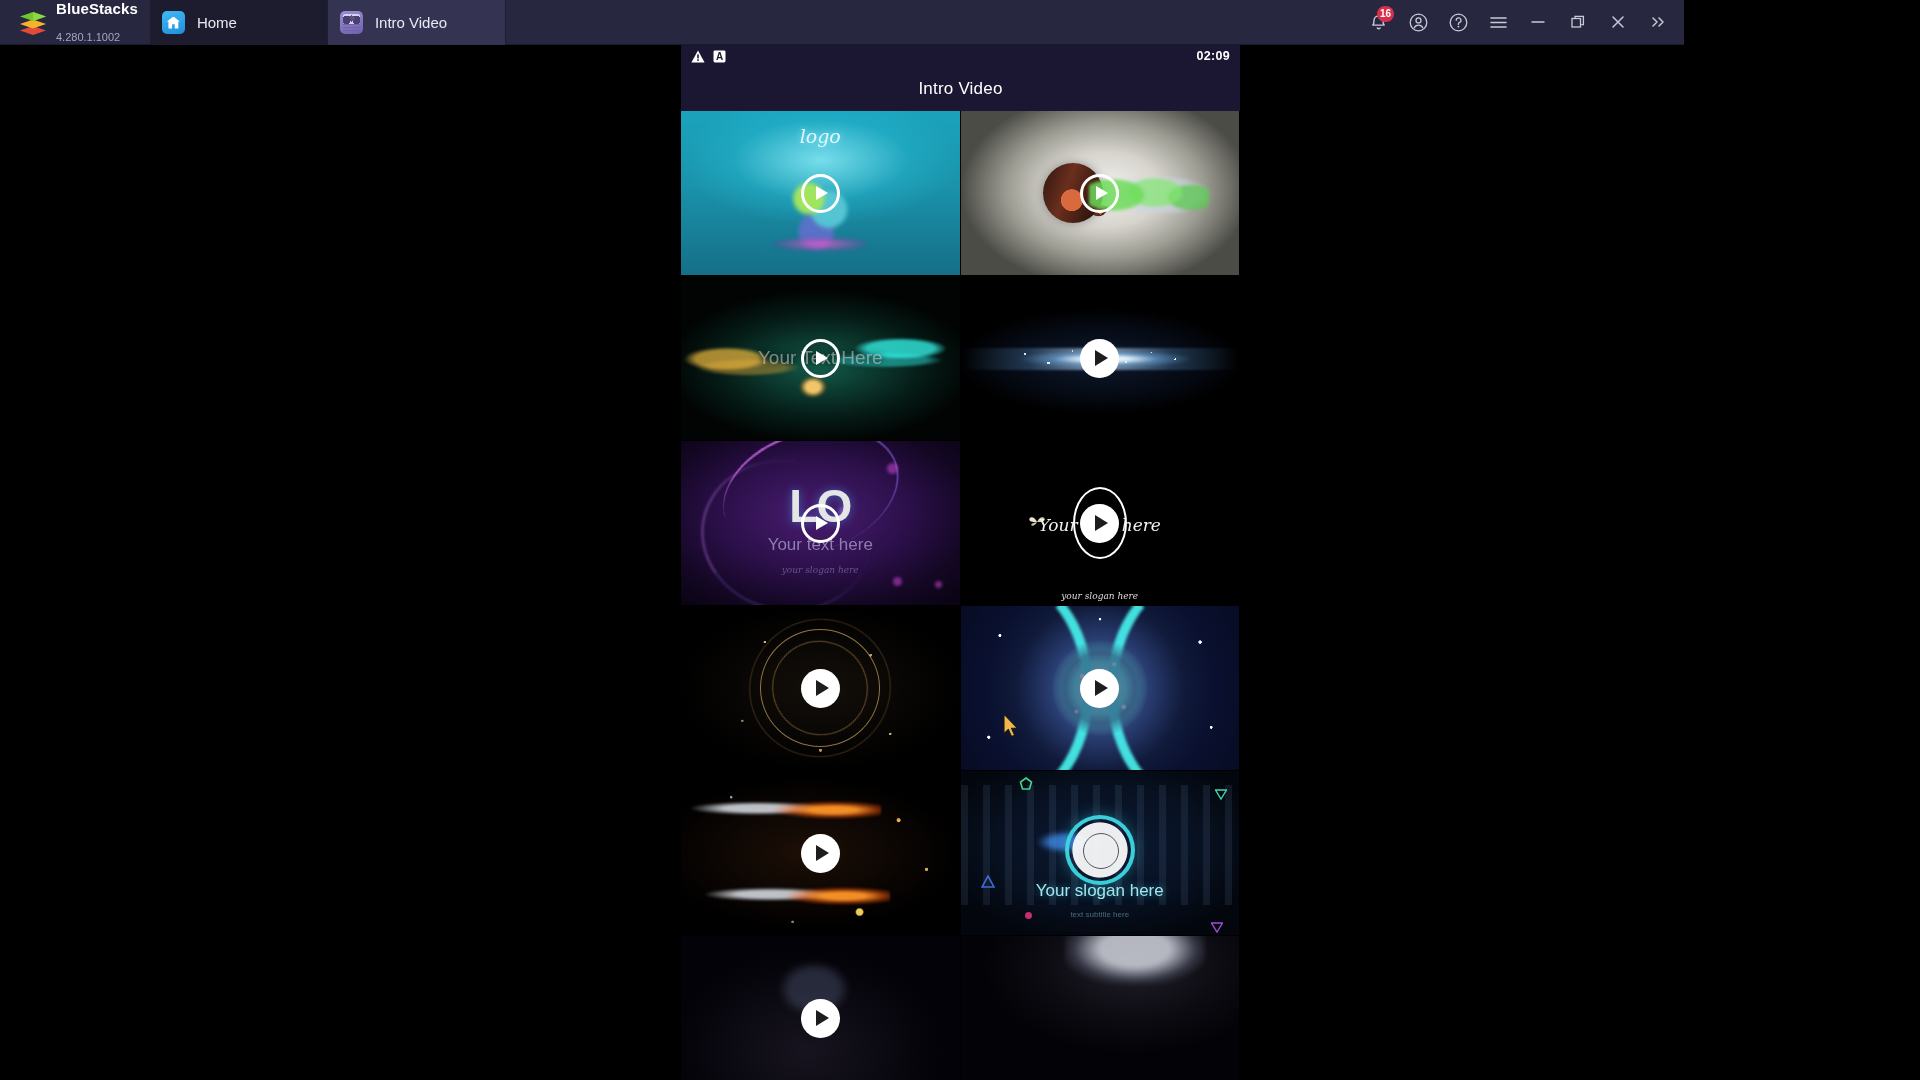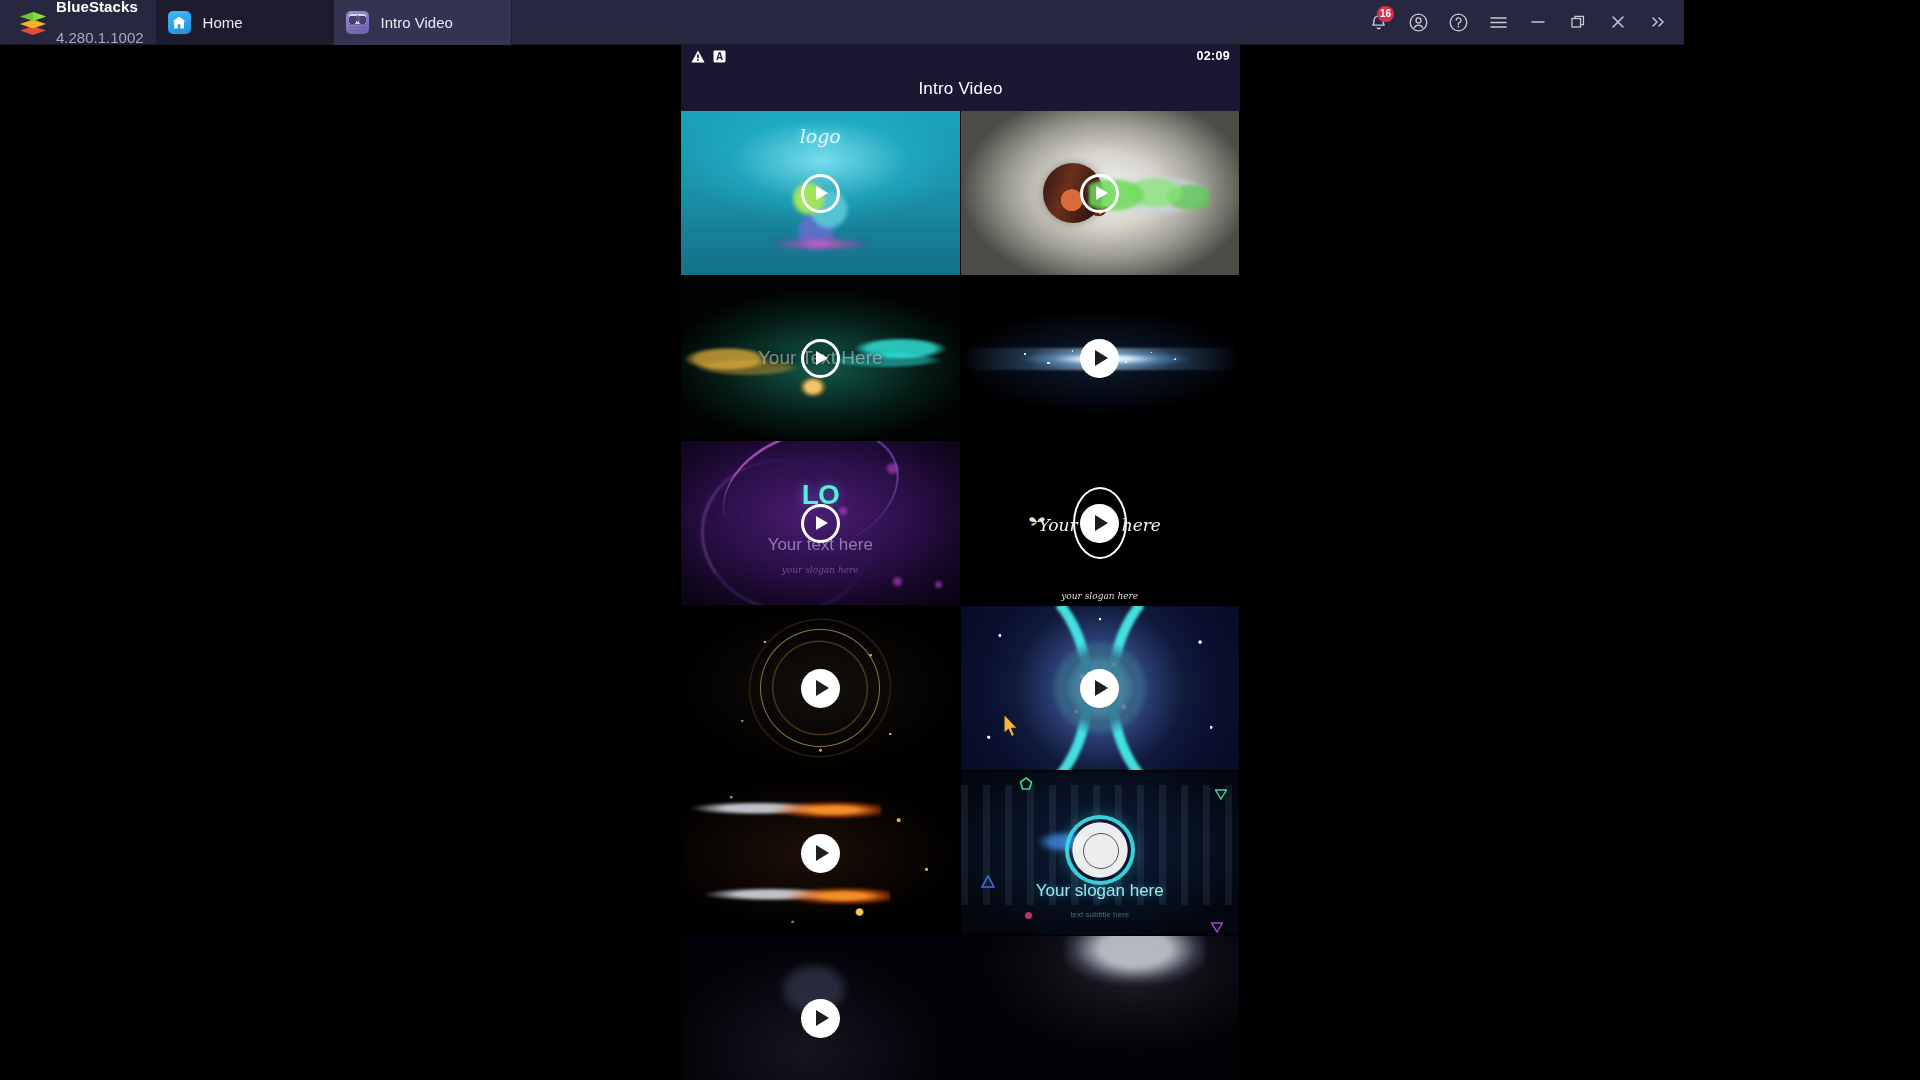--- a/index.html
+++ b/index.html
@@ -22,21 +22,21 @@
   }
   #brand {
     display: flex; align-items: center;
     padding: 0 12px 0 10px;
     gap: 8px;
     min-width: 128px;
   }
   #brand-logo { width: 30px; height: 26px; position: relative; flex: none; }
   #brand-text { display: flex; flex-direction: column; justify-content: center; line-height: 1; }
   #brand-name { color: #ffffff; font-size: 15px; font-weight: bold; letter-spacing: .1px; }
-  #brand-version { color: #a6a6bd; font-size: 15px; margin-top: 16px; }
+  #brand-version { color: #a6a6bd; font-size: 11px; margin-top: 16px; }
 
   .apptab {
     display: flex; align-items: center;
     width: 178px; height: 45px;
     padding: 0 6px 0 12px;
     gap: 12px;
     position: relative;
     cursor: pointer;
     border-right: 1px solid #1e1e33;
   }
@@ -270,21 +270,21 @@
   }
   .art-purple-logo .swoosh2{
     position:absolute; left:20px; top:20px; width:170px; height:150px;
     border-radius:50%;
     border-left: 2px solid rgba(190,120,235,.45);
     border-bottom: 2px solid rgba(120,90,220,.35);
     transform: rotate(12deg);
     filter: blur(.8px);
   }
   .art-purple-logo .bok{ position:absolute; border-radius:50%; background:rgba(205,70,215,.55); filter:blur(1.4px); }
-  .logo-lo { color:#5eead4; font-weight:bold; font-size:28px; letter-spacing:-1px; text-shadow:0 0 10px rgba(60,150,230,.6); }
+  .logo-lo { color:#e5e5e5; font-weight:bold; font-size:46px; letter-spacing:-1px; text-shadow:0 0 10px rgba(60,150,230,.6); }
   .cap-ytxt-p { color: rgba(190,180,225,.65); font-size: 17px; }
   .cap-slogan-p { color: rgba(165,150,205,.5); font-size: 9px; font-family:"DejaVu Serif", serif; font-style:italic; }
 
   .art-butterfly { background: #000; }
   .art-butterfly .ring {
     position:absolute; left:50%; top:50%; width:54px; height:72px; margin:-36px 0 0 -27px;
     border:2.5px solid #ffffff; border-radius:50%;
   }
   .cap-ytxt-b { color:#f2f2f2; font-size:17px; font-family:"DejaVu Serif", serif; font-style:italic; }
   .cap-slogan-b { color:#ddd; font-size:9px; font-family:"DejaVu Serif", serif; font-style:italic; }

